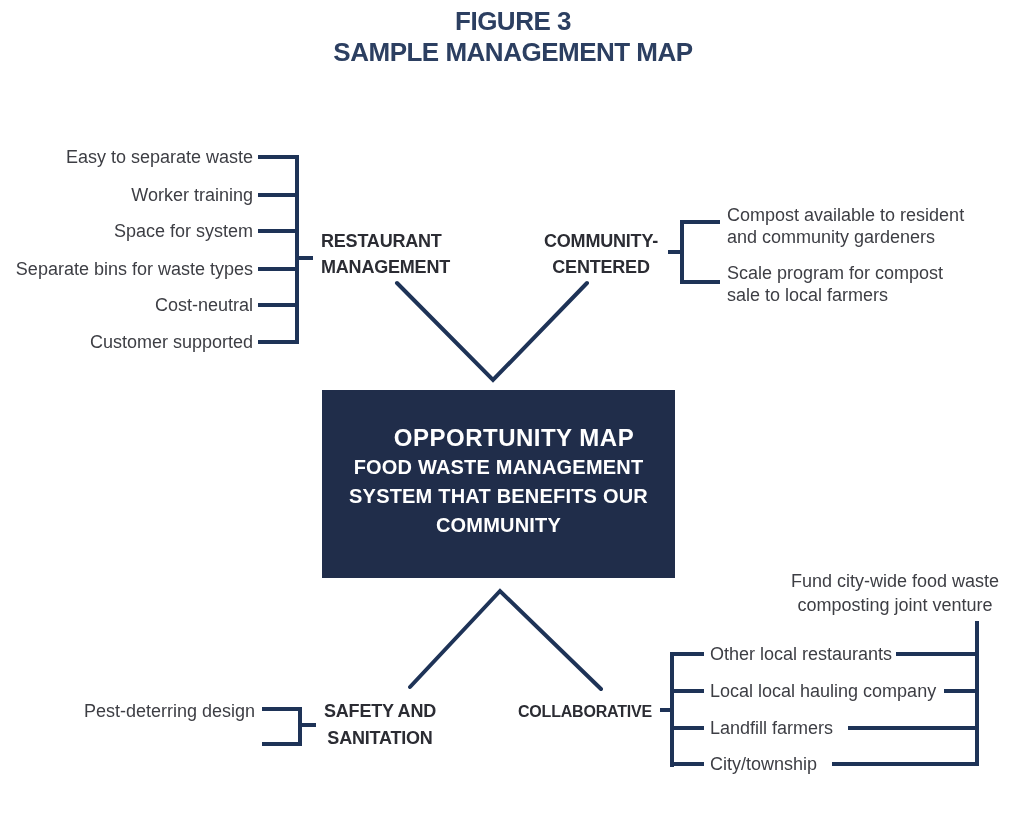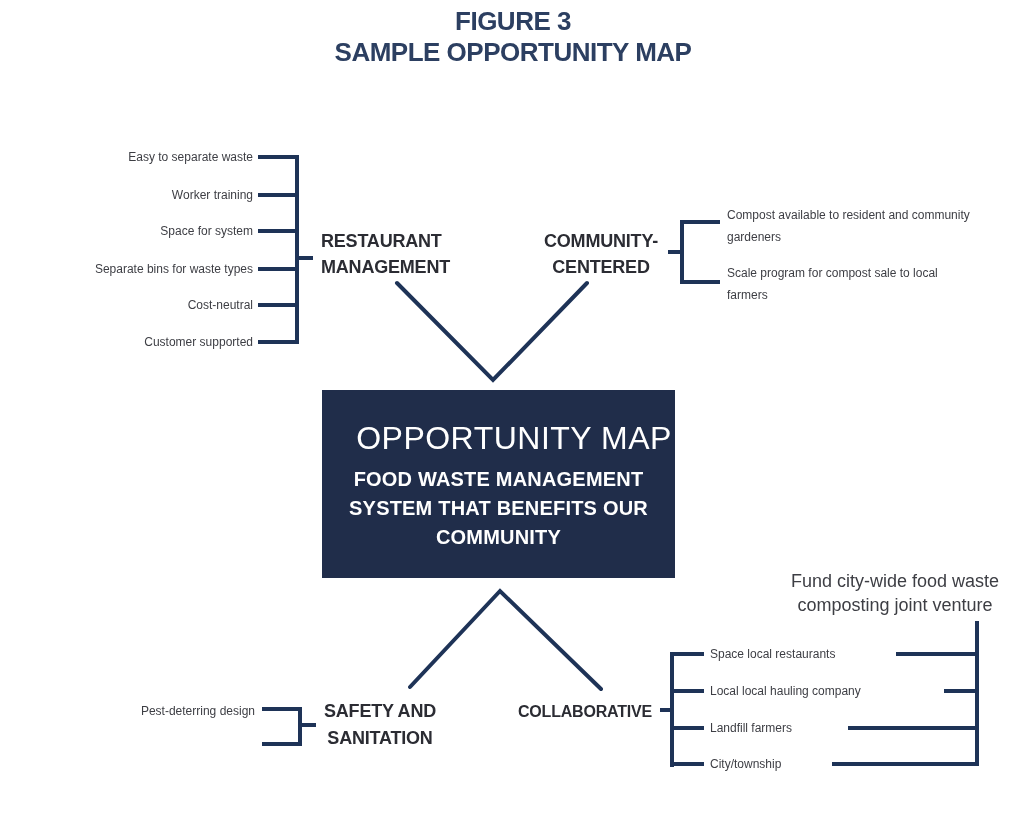--- a/index.html
+++ b/index.html
@@ -7,54 +7,54 @@
     position:relative; width:1024px; height:819px; background:#ffffff;
     font-family:"Liberation Sans", sans-serif; overflow:hidden;
   }
   .title {
     position:absolute; top:6px; left:0; width:968px; text-align:center;
     color:#2c3f61; font-weight:bold; font-size:26px; line-height:31px;
     letter-spacing:-0.5px;
     margin-left:29px;
   }
   .item {
-    position:absolute; font-size:12px; line-height:22px; color:#3d3e44;
+    position:absolute; font-size:18px; line-height:22px; color:#3d3e44;
   }
   .item-r { text-align:right; white-space:nowrap; left:0; width:253px; }
   .cat {
     position:absolute; font-weight:bold; font-size:18px; line-height:26px;
     color:#2b2c33; text-align:center; letter-spacing:-0.2px; white-space:nowrap;
   }
   .line { position:absolute; background:#1e3357; }
   .hl { height:4px; } .vl { width:4px; }
   .center-box {
     position:absolute; left:322px; top:390px; width:353px; height:188px;
     background:#202d4a; color:#ffffff; text-align:center;
   }
   .center-box .heading {
-    margin-top:33px; font-weight:normal; font-size:32px; line-height:30px;
+    margin-top:33px; font-weight:bold; font-size:24px; line-height:30px;
     letter-spacing:0.5px;
     margin-left:31px;
   }
   .center-box .body {
-    margin:12px auto; width:310px; font-weight:bold; font-size:20px; line-height:29px;
+    margin:0 auto; width:310px; font-weight:bold; font-size:20px; line-height:29px;
     letter-spacing:0.2px;
   }
   svg.overlay { position:absolute; left:0; top:0; pointer-events:none; }
   .note { position:absolute; left:780px; top:569px; width:230px; text-align:center;
           font-size:18px; line-height:24px; color:#3d3e44; }
 </style>
 </head>
 <body>
 
 <div id="stage">
 
   <div class="title">
     <div>FIGURE 3</div>
-    <div>SAMPLE OPPORTUNITY MAP</div>
+    <div>SAMPLE MANAGEMENT MAP</div>
   </div>
 
   <div class="item item-r" style="top:146px">Easy to separate waste</div>
   <div class="item item-r" style="top:184px">Worker training</div>
   <div class="item item-r" style="top:220px">Space for system</div>
   <div class="item item-r" style="top:258px">Separate bins for waste types</div>
   <div class="item item-r" style="top:294px">Cost-neutral</div>
   <div class="item item-r" style="top:331px">Customer supported</div>
 
   <div class="line hl" style="left:258px; top:155px; width:41px"></div>
@@ -108,21 +108,21 @@
     <div>SANITATION</div>
   </div>
 
   <div class="line hl" style="left:660px; top:708px; width:12px"></div>
   <div class="line vl" style="left:670px; top:652px; height:115px"></div>
   <div class="line hl" style="left:674px; top:652px; width:30px"></div>
   <div class="line hl" style="left:674px; top:689px; width:30px"></div>
   <div class="line hl" style="left:674px; top:726px; width:30px"></div>
   <div class="line hl" style="left:674px; top:762px; width:30px"></div>
 
-  <div class="item" style="left:710px; top:643px; white-space:nowrap">Space local restaurants</div>
+  <div class="item" style="left:710px; top:643px; white-space:nowrap">Other local restaurants</div>
   <div class="item" style="left:710px; top:680px; white-space:nowrap">Local local hauling company</div>
   <div class="item" style="left:710px; top:717px; white-space:nowrap">Landfill farmers</div>
   <div class="item" style="left:710px; top:753px; white-space:nowrap">City/township</div>
 
   <div class="line hl" style="left:896px; top:652px; width:83px"></div>
   <div class="line hl" style="left:944px; top:689px; width:35px"></div>
   <div class="line hl" style="left:848px; top:726px; width:131px"></div>
   <div class="line hl" style="left:832px; top:762px; width:147px"></div>
   <div class="line vl" style="left:975px; top:621px; height:145px"></div>
 

